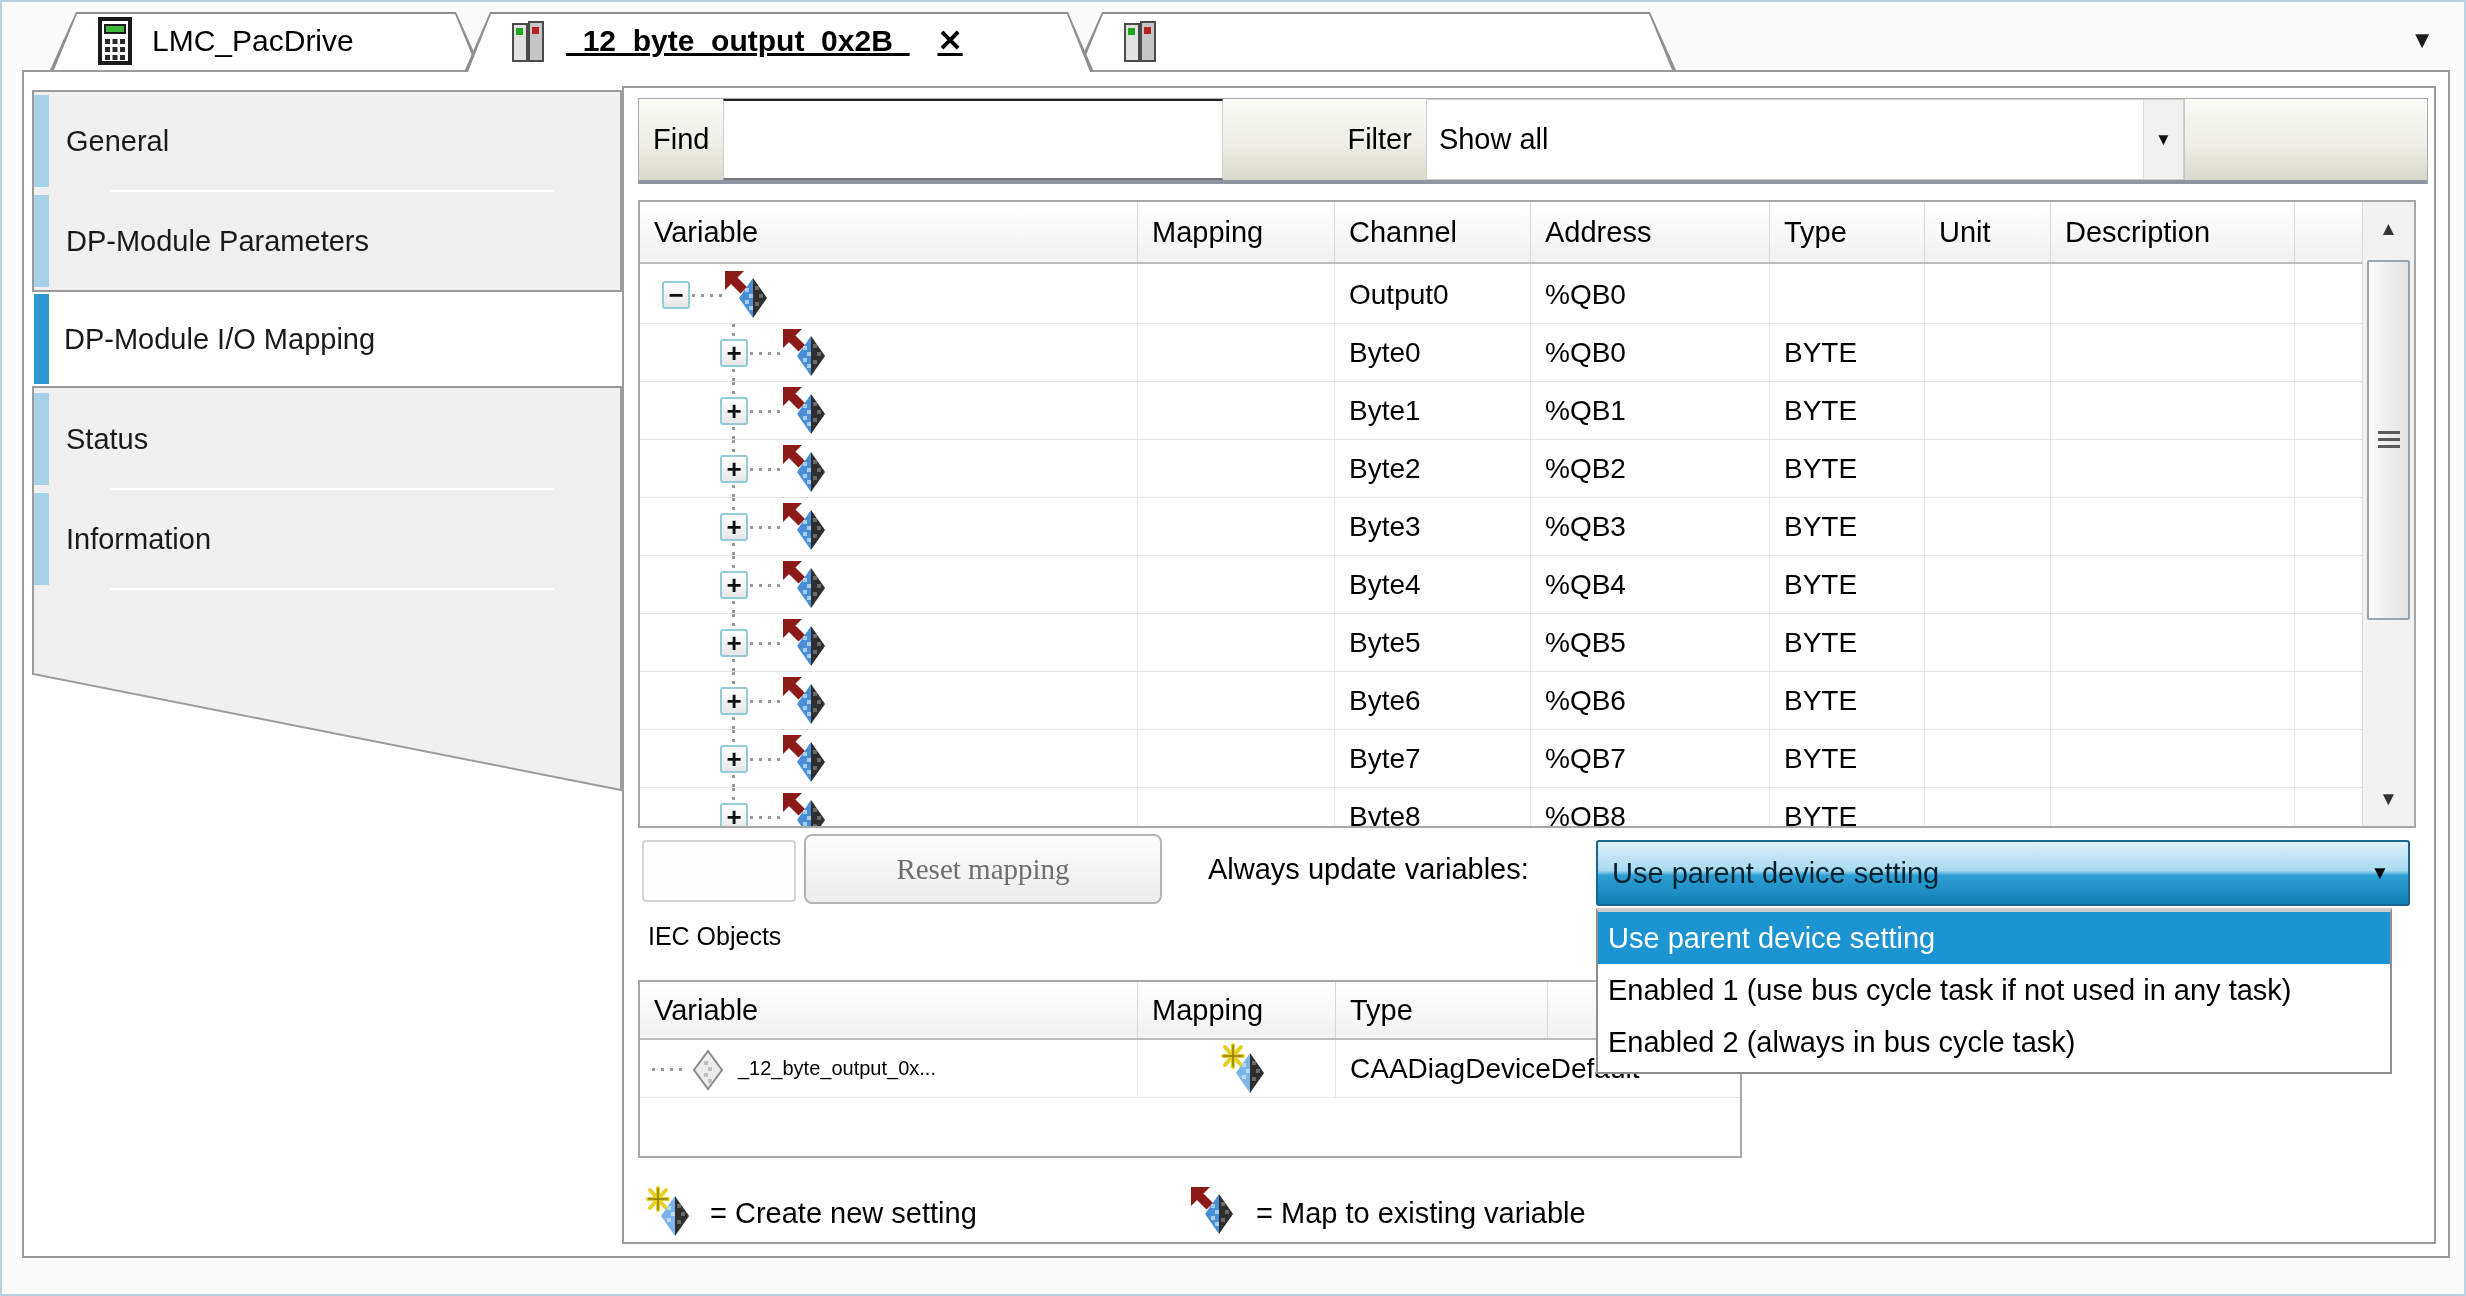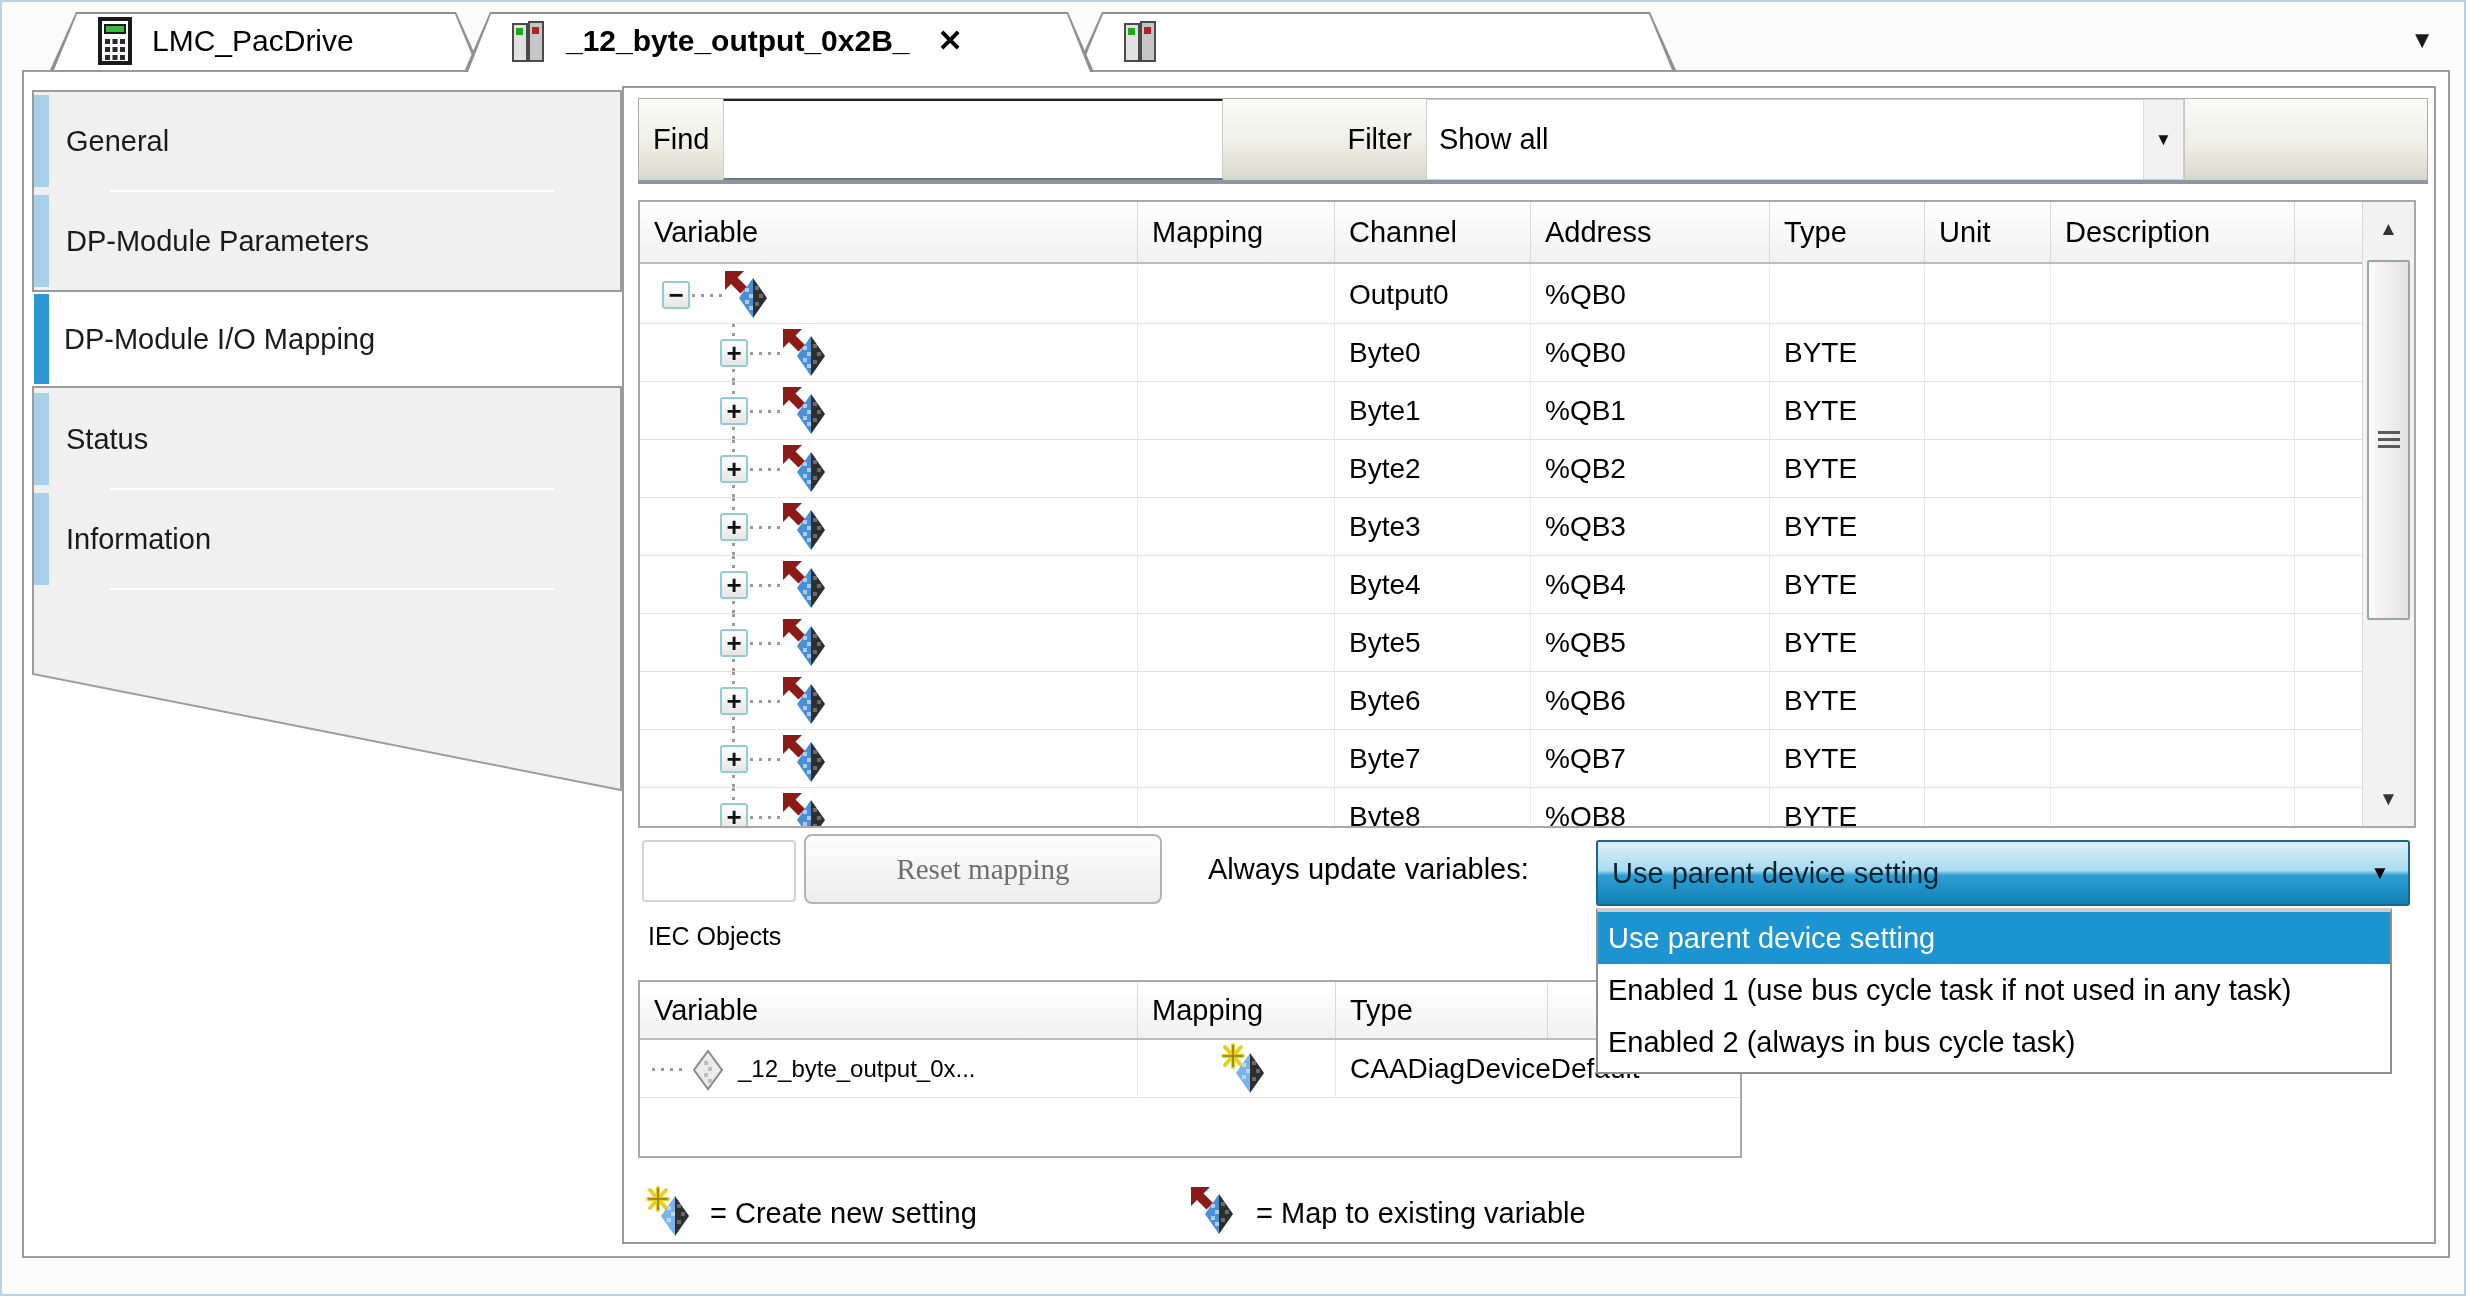--- a/index.html
+++ b/index.html
@@ -140,21 +140,21 @@
   .iec-head { display:flex; height:58px; background:linear-gradient(#ffffff,#f1f1f1);
               border-bottom:2px solid #bcbcbc; }
   .iec-row { display:flex; height:58px; border-bottom:1px solid #e3e3e3; position:relative; }
   .ic-var { width:498px; } .ic-map { width:198px; } .ic-type { width:212px; }
   .ic-typewide { width:404px; } .ic-fill { flex:1; border-right:none; }
   .iec-vcell { position:relative; padding-left:0; }
   .iec-hdots { position:absolute; left:12px; top:28px; width:30px; height:3px;
                background:repeating-linear-gradient(to right,#9a9a9a 0 3px,transparent 3px 9px); }
   .iec-icon { position:absolute; left:52px; top:9px; }
   .iec-vtext { position:absolute; left:98px; top:0; height:100%; display:flex;
-               align-items:center; font-size:24px; }
+               align-items:center; font-size:20px; }
   .iec-mapicon { display:flex; align-items:center; justify-content:center; width:100%; }
 
   
   .legend { position:absolute; left:0; top:1098px; width:100%; height:54px; }
   .legend .licon { position:absolute; top:0; }
   .licon-1 { left:22px; } .ltext-1 { position:absolute; left:86px; }
   .licon-2 { left:566px; } .ltext-2 { position:absolute; left:632px; }
   .ltext { top:0; height:54px; display:flex; align-items:center; font-size:29px; }
 </style>
 </head>
@@ -178,21 +178,21 @@
                 <rect x="24" y="30" width="5" height="5"></rect>
                 <rect x="9" y="38" width="5" height="5"></rect>
                 <rect x="16.5" y="38" width="5" height="5"></rect>
                 <rect x="24" y="38" width="5" height="5"></rect>
               </g>
             </svg>
           </span>
         <span class="tab-label">LMC_PacDrive</span>
       </div>
     </div>
-    <div class="doc-tab active" style="left:442px; width:630px;">
+    <div class="doc-tab active" style="left:442px; width:630px;text-decoration:underline;">
       <div class="tab-inner">
         <span class="tab-icon">
             <svg width="38" height="48" viewBox="0 0 38 48" xmlns="http://www.w3.org/2000/svg">
               <rect x="3" y="7" width="14" height="37" fill="#e2e2e2" stroke="#4a4a4a" stroke-width="2"></rect>
               <rect x="19" y="5" width="14" height="39" fill="#c6c6c6" stroke="#4a4a4a" stroke-width="2"></rect>
               <rect x="6" y="11" width="7" height="7" fill="#1fa81f"></rect>
               <rect x="22" y="10" width="7" height="7" fill="#b42222"></rect>
             </svg>
           </span>
         <span class="tab-label">_12_byte_output_0x2B_</span>

